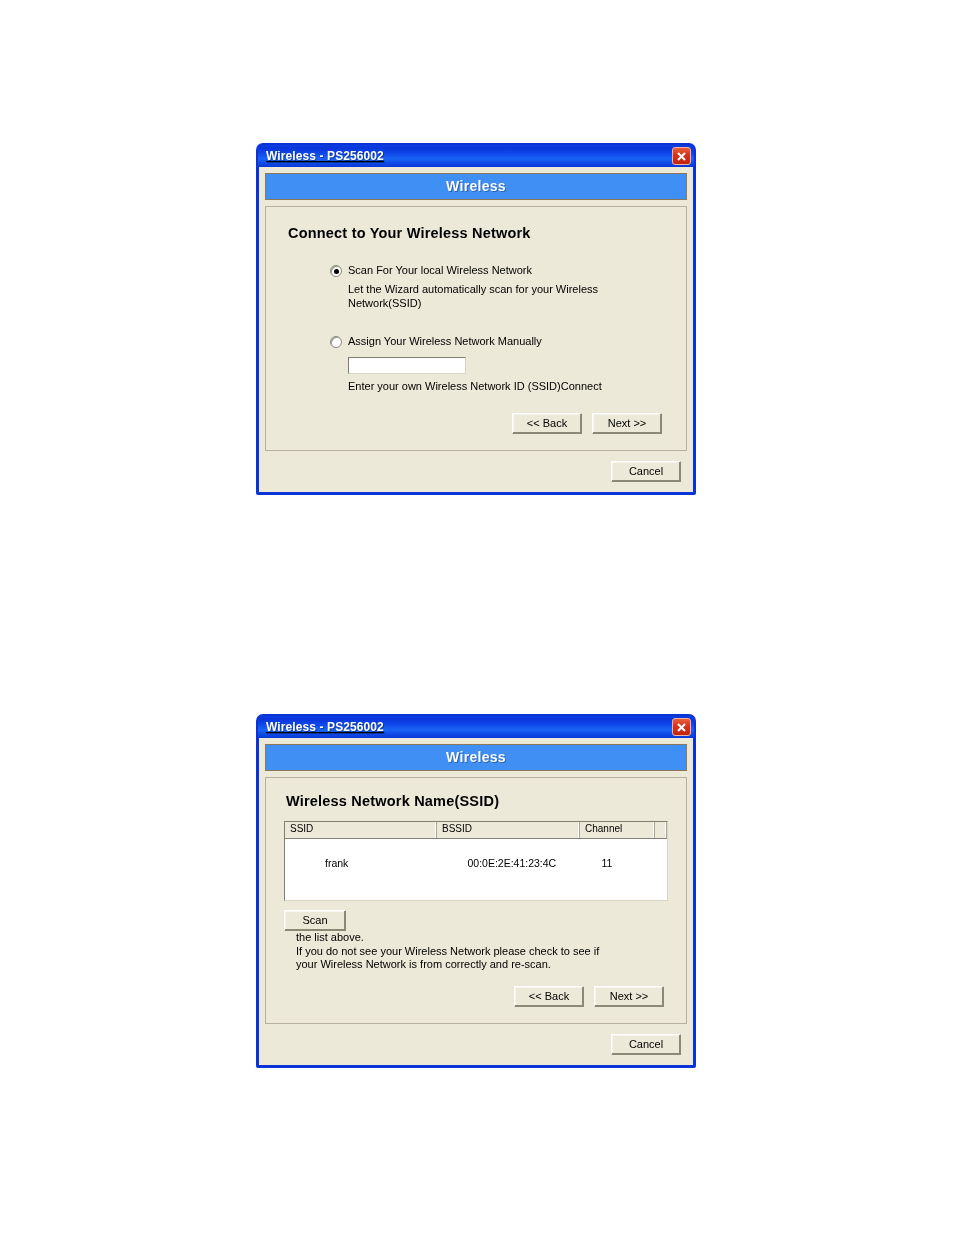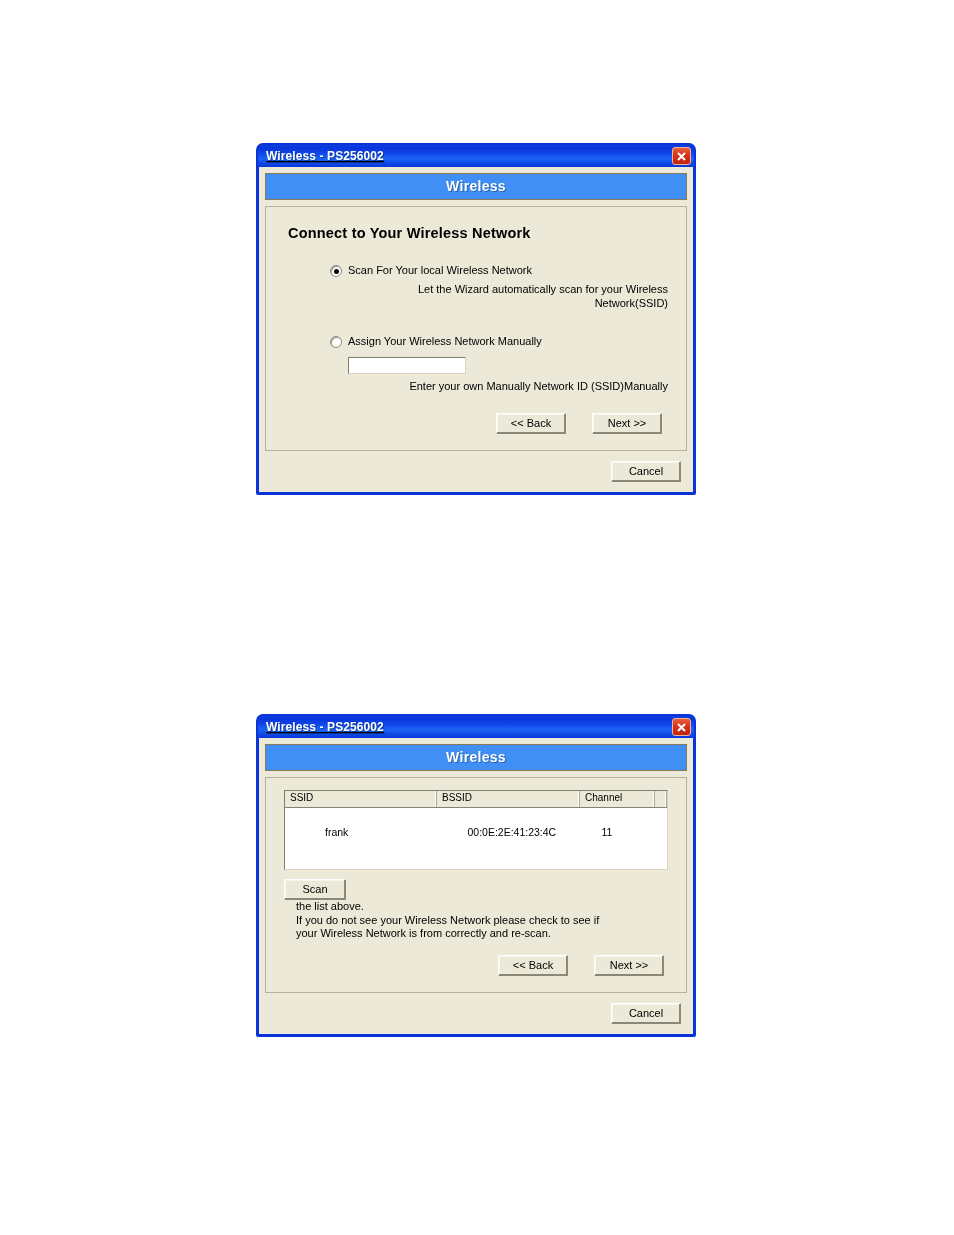--- a/index.html
+++ b/index.html
@@ -133,21 +133,20 @@
     font-size: 11px;
     color: #000000;
     line-height: 14px;
   }
   .help-text {
     font-size: 11px;
     color: #000000;
     margin-left: 64px;
     margin-top: 5px;
     line-height: 14px;
-    text-align: right;
   }
 
   .text-input {
     margin-left: 64px;
     margin-top: 9px;
     width: 118px;
     height: 17px;
     background: #ffffff;
     border: 1px solid #7f7f6e;
     border-right-color: #d8d5c6;
@@ -171,21 +170,21 @@
     box-shadow: inset -1px -1px 0 #8b8878, inset 1px 1px 0 #f7f5ec;
     padding: 3px 0 4px 0;
     width: 70px;
     text-align: center;
     cursor: pointer;
     box-sizing: border-box;
   }
   .nav-buttons {
     display: flex;
     justify-content: flex-end;
-    gap: 26px;
+    gap: 10px;
     margin: 20px 6px 6px 0;
   }
   .bottom-bar {
     display: flex;
     justify-content: flex-end;
     padding: 10px 6px 2px 0;
   }
 
   
   .page-heading-2 {
@@ -278,21 +277,21 @@
           <span class="radio checked"></span>
           <span class="radio-label">Scan For Your local Wireless Network</span>
         </div>
         <div class="help-text">Let the Wizard automatically scan for your Wireless Network(SSID)</div>
 
         <div class="radio-row" style="margin-top:24px;">
           <span class="radio"></span>
           <span class="radio-label">Assign Your Wireless Network Manually</span>
         </div>
         <input class="text-input" type="text" value="" style="">
-        <div class="help-text">Enter your own Manually Network ID (SSID)Manually</div>
+        <div class="help-text">Enter your own Wireless Network ID (SSID)Connect</div>
 
         <div class="nav-buttons">
           <div class="btn">&lt;&lt; Back</div>
           <div class="btn">Next &gt;&gt;</div>
         </div>
 
       </div>
     </div>
 
     <div class="bottom-bar">
@@ -313,20 +312,21 @@
     </div>
   </div>
 
   <div class="client">
 
     <div class="banner">Wireless</div>
 
     <div class="panel">
       <div class="panel-inner" style="padding:12px 16px 10px 16px;">
 
+        <div class="page-heading-2">Wireless Network Name(SSID)</div>
 
         <div class="listbox">
           <div class="lb-head">
             <div class="th col-ssid">SSID</div>
             <div class="th col-bssid">BSSID</div>
             <div class="th col-channel">Channel</div>
             <div class="th col-extra"></div>
           </div>
           <div class="lb-row">
             <div class="td col-ssid">frank</div>

